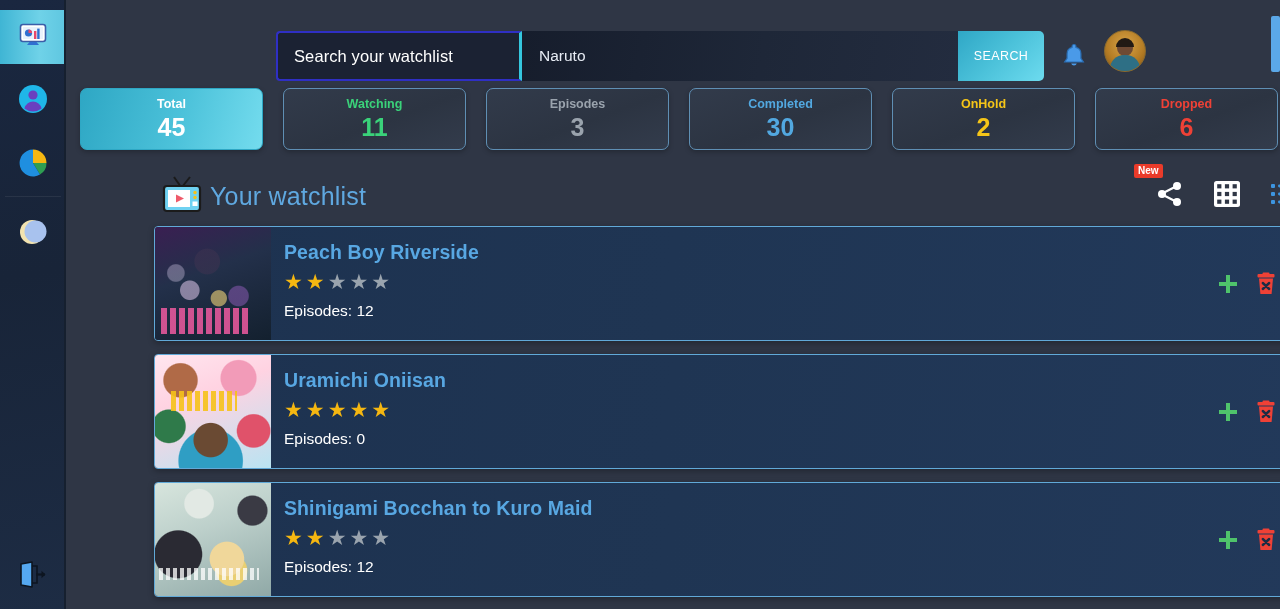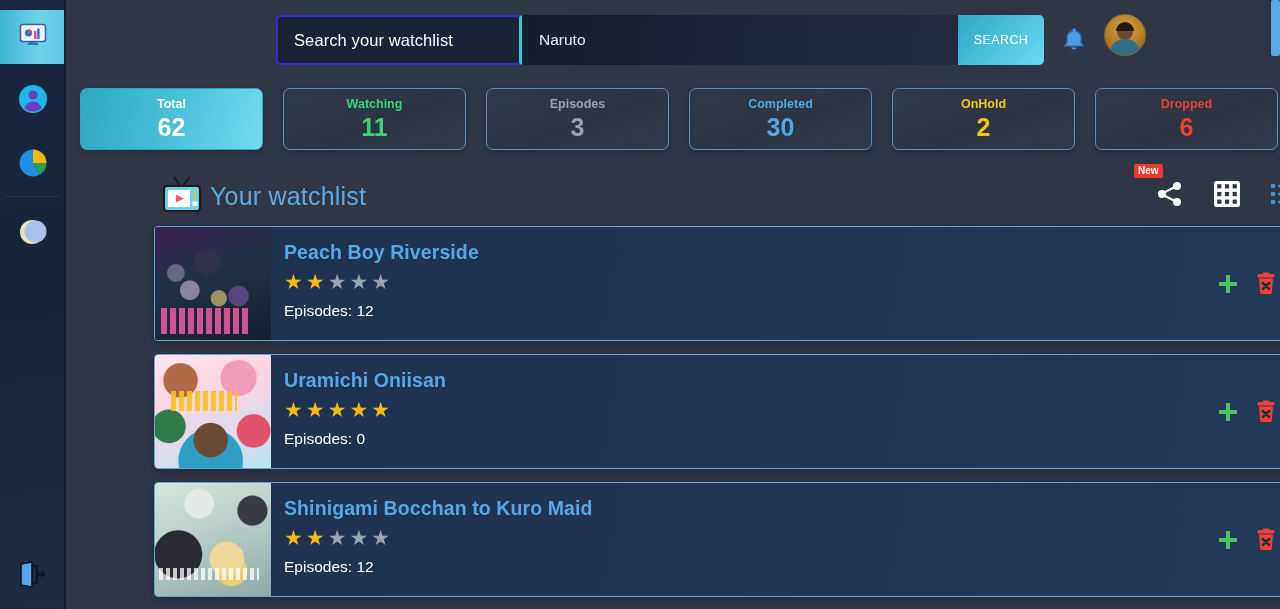--- a/index.html
+++ b/index.html
@@ -42,21 +42,21 @@
   .main {
     flex: 1 1 auto; position: relative;
     background: #2f3645;
     height: 609px;
     overflow: hidden;
   }
 
   
   .topbar {
     height: 80px; position: relative;
-    display: flex; align-items: center;
+    display: flex; align-items: center; margin-top: 16px;
   }
   .search-wrap {
     position: absolute; left: 210px; top: 15px;
     display: flex; align-items: stretch; height: 50px;
   }
   .search-label-box {
     width: 246px; height: 50px;
     background: #1b2233;
     border: 2px solid #2f2fc4;
     border-right: 3px solid #35c6de;
@@ -305,21 +305,21 @@
         <div class="body"></div>
       </div>
 
       <div class="scroll-nub"></div>
     </div>
 
     <div class="stats">
 
       <div class="stat total">
         <div class="lbl" style="color:#ffffff">Total</div>
-        <div class="val" style="color:#ffffff">62</div>
+        <div class="val" style="color:#ffffff">45</div>
       </div>
 
       <div class="stat">
         <div class="lbl" style="color:#3ad27a">Watching</div>
         <div class="val" style="color:#3ad27a">11</div>
       </div>
 
       <div class="stat">
         <div class="lbl" style="color:#9aa3ad">Episodes</div>
         <div class="val" style="color:#9aa3ad">3</div>

